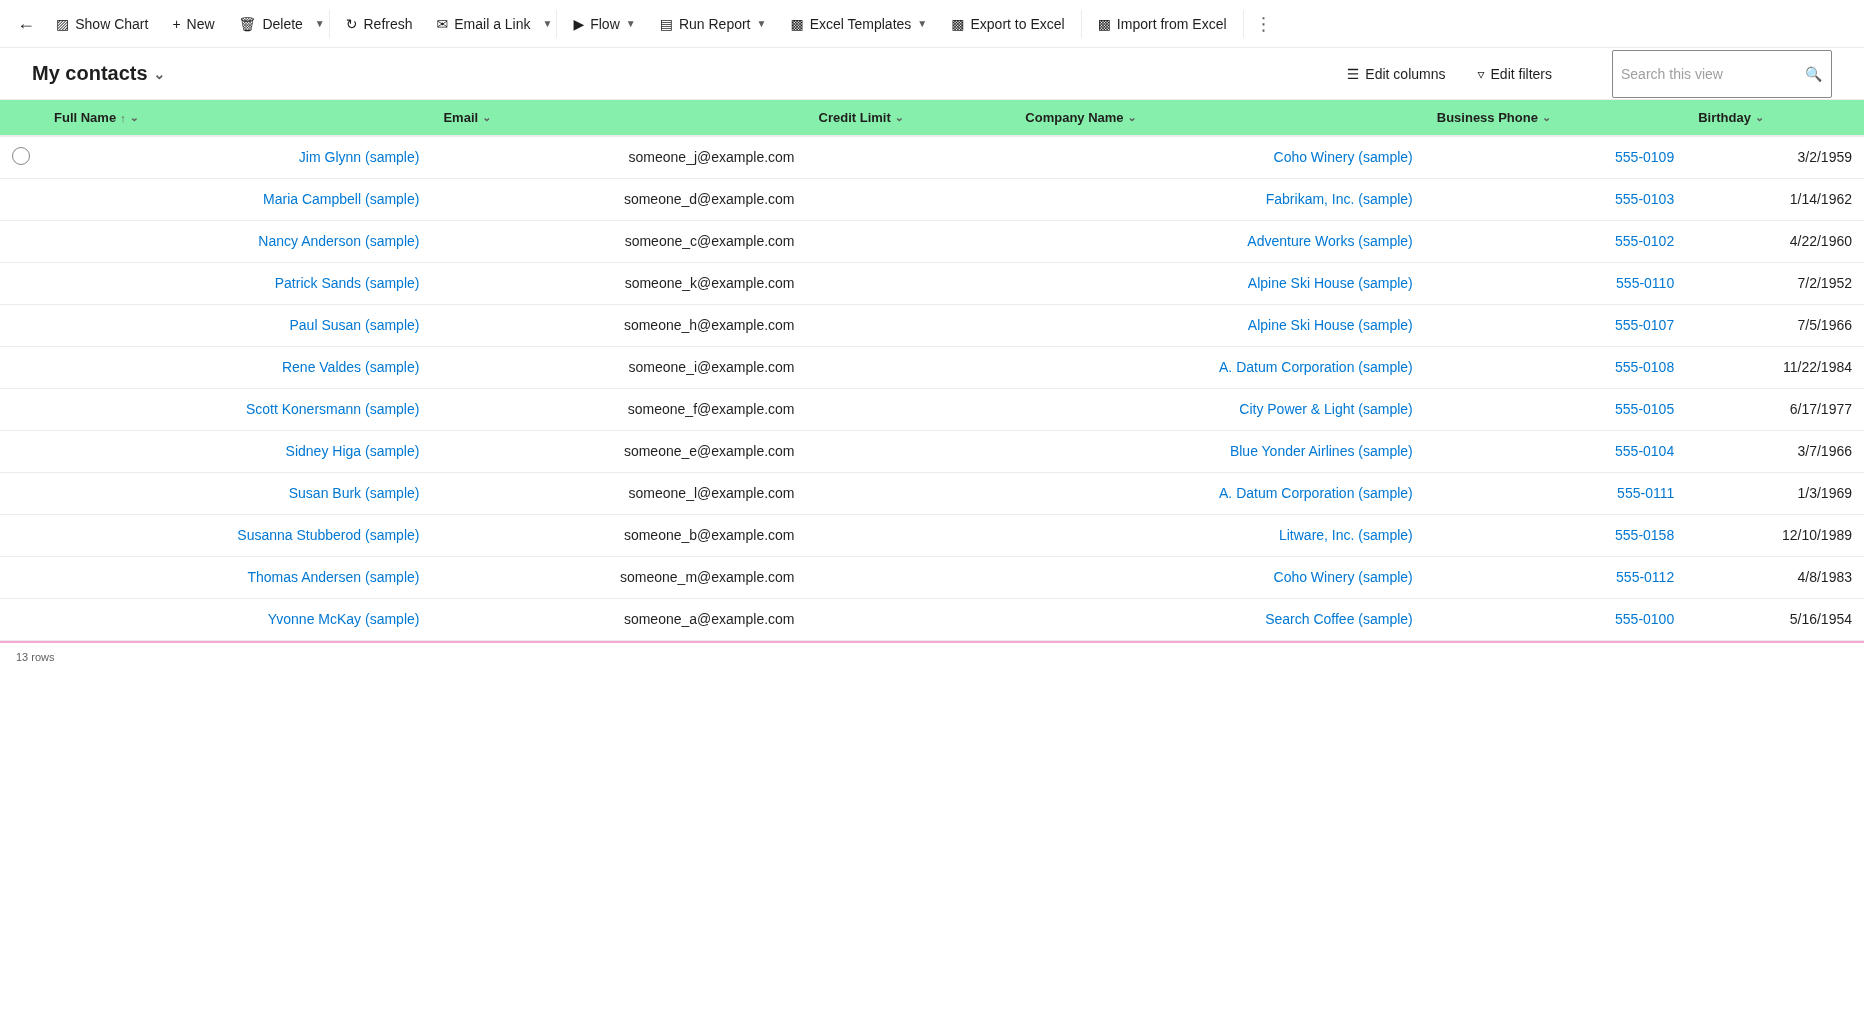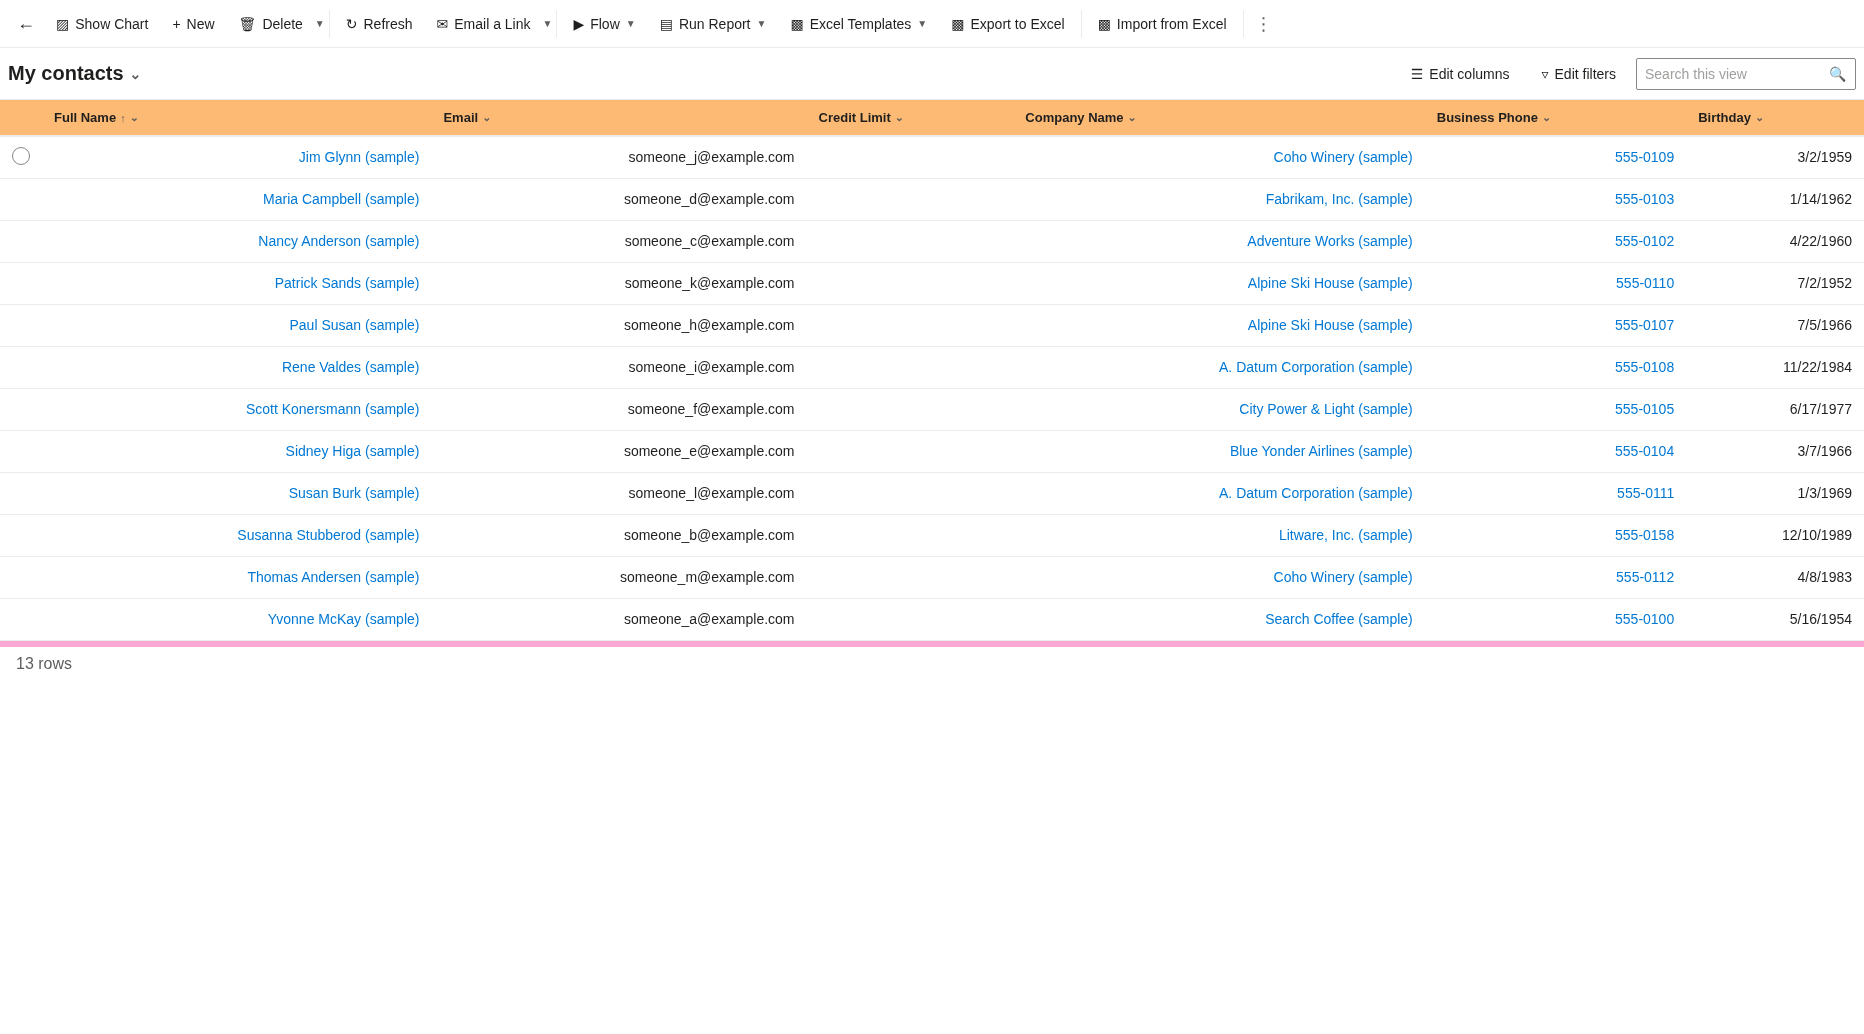--- a/index.html
+++ b/index.html
@@ -38,21 +38,21 @@
     .toolbar-dropdown-arrow {
       font-size: 10px;
       color: #605e5c;
     }
 
     
     .view-header {
       display: flex;
       align-items: center;
       justify-content: space-between;
-      padding: 8px 8px;
+      padding: 8px 32px;
       border-bottom: 1px solid #edebe9;
       height: 52px;
     }
     .view-title {
       display: flex;
       align-items: center;
       gap: 6px;
       font-size: 20px;
       font-weight: 600;
       color: #201f1e;
@@ -74,24 +74,25 @@
       cursor: pointer;
       font-size: 14px;
       color: #201f1e;
       border-radius: 2px;
     }
     .search-box {
       display: flex;
       align-items: center;
       border: 1px solid #8a8886;
       border-radius: 2px;
-      height: 32px;
+      height: 48px;
       padding: 0 8px;
       width: 220px;
       gap: 6px;
+      margin-left: 40px;
     }
     .search-box input {
       border: none;
       outline: none;
       font-size: 14px;
       color: #201f1e;
       width: 100%;
       background: transparent;
     }
     .search-box input::placeholder { color: #a19f9d; }
@@ -107,21 +108,21 @@
     }
     thead tr {
       border-bottom: 2px solid #edebe9;
     }
     thead th {
       text-align: left;
       padding: 10px 12px;
       font-weight: 600;
       font-size: 13px;
       color: #201f1e;
-      background: #fdba74;
+      background: #86efac;
       white-space: nowrap;
       position: relative;
       cursor: pointer;
       user-select: none;
     }
     .col-header-inner {
       display: flex;
       align-items: center;
       gap: 4px;
     }
@@ -153,23 +154,23 @@
       height: 18px;
       border: 1.5px solid #8a8886;
       border-radius: 50%;
       display: inline-block;
       cursor: pointer;
     }
 
     
     .footer {
       padding: 8px 16px;
-      font-size: 16px;
+      font-size: 11px;
       color: #605e5c;
-      border-top: 6px solid #f9a8d4;
+      border-top: 2px solid #f9a8d4;
     }
 
     .back-btn {
       display: flex;
       align-items: center;
       justify-content: center;
       width: 36px;
       height: 36px;
       border: none;
       background: transparent;

